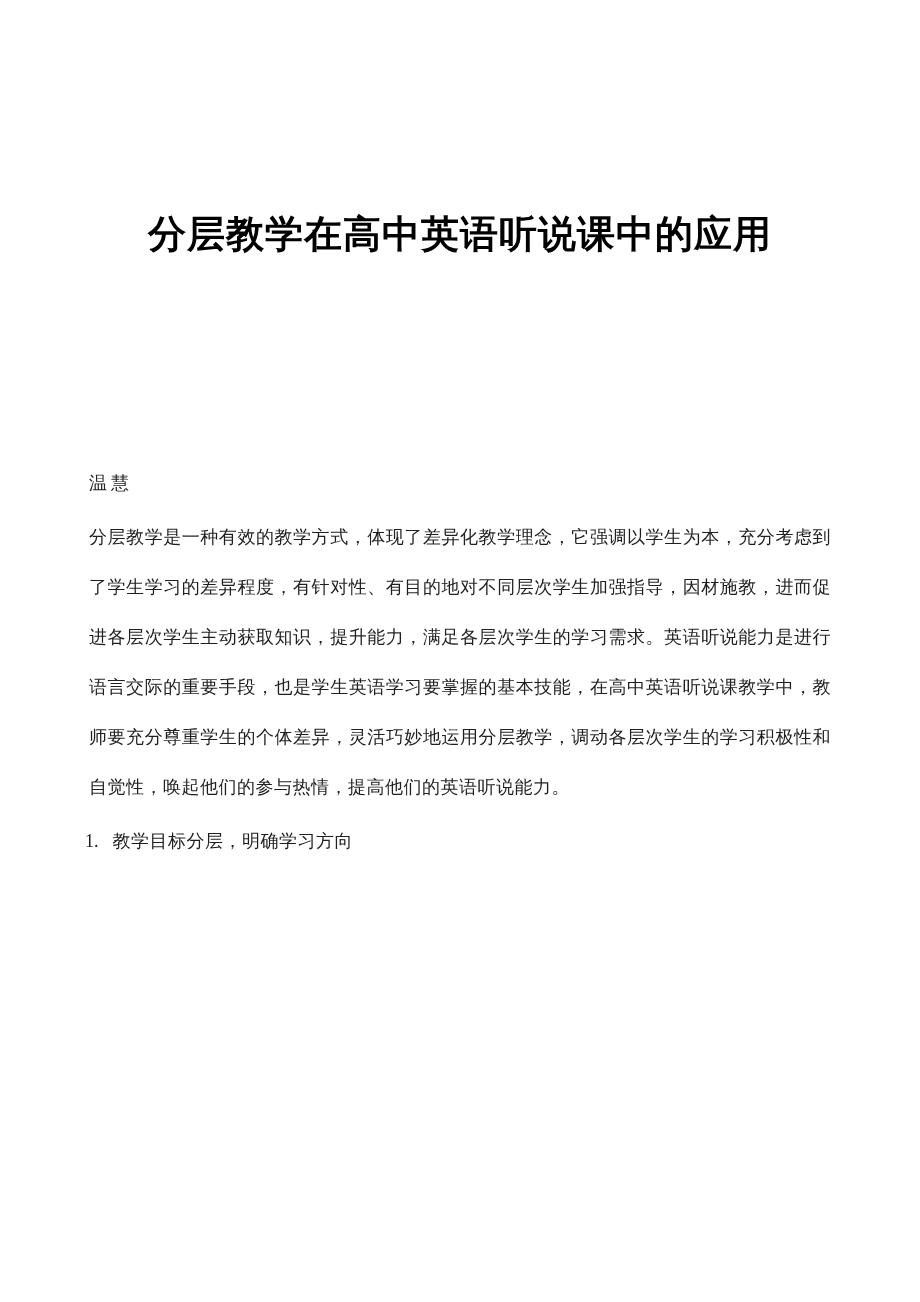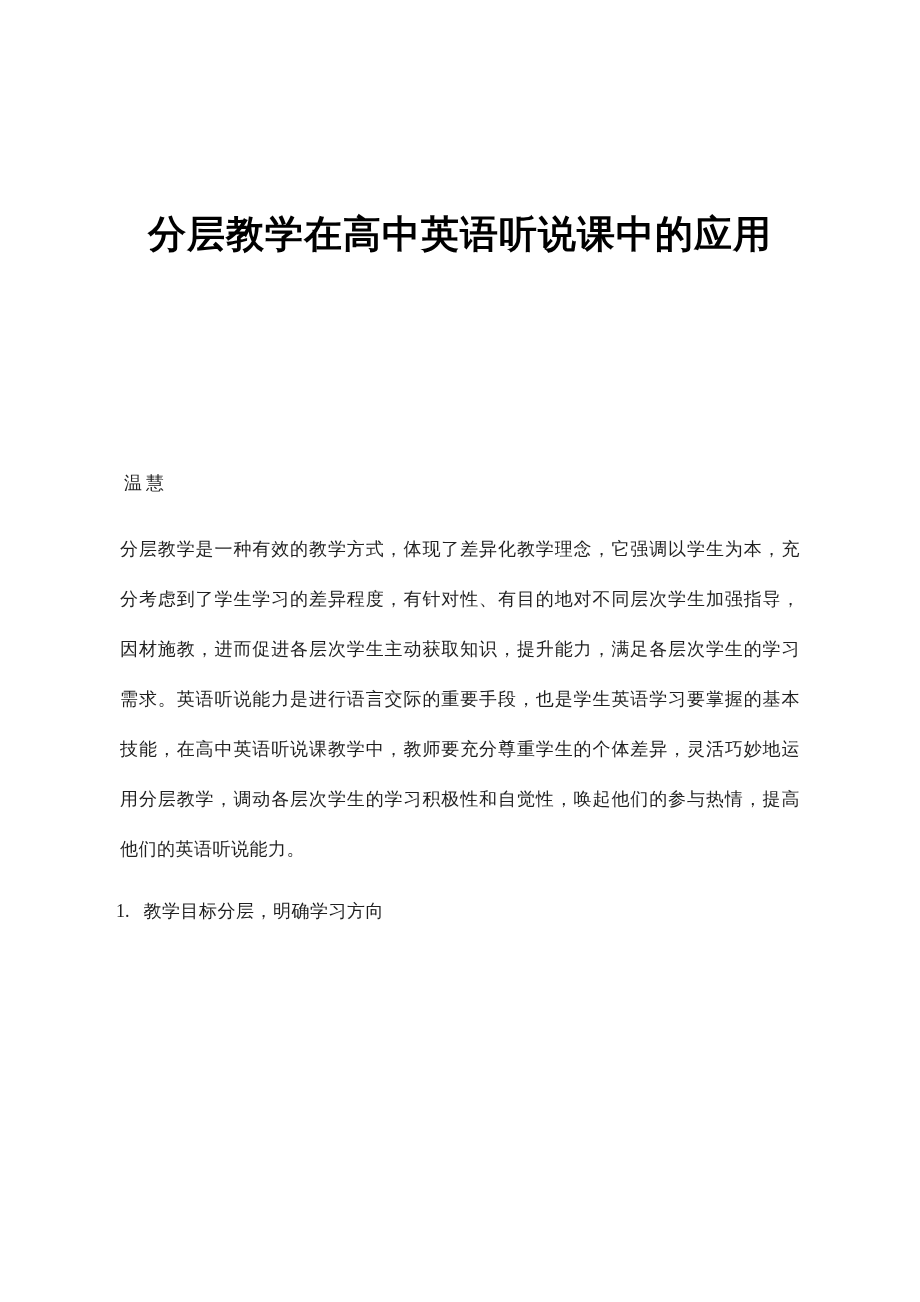--- a/index.html
+++ b/index.html
@@ -7,54 +7,54 @@
     padding: 0;
     background: #ffffff;
   }
   .page {
     position: relative;
     width: 920px;
     height: 1302px;
     margin: 0 auto;
     background: #ffffff;
     box-sizing: border-box;
-    padding: 0 108px;
+    padding: 0 85px;
     overflow: hidden;
     font-family: "Liberation Serif", "DejaVu Serif", serif;
   }
   .doc-title {
     margin: 0;
     padding-top: 208px;
     font-size: 38px;
     line-height: 52px;
     font-weight: 700;
     text-align: center;
     color: #000000;
     letter-spacing: 1px;
     white-space: nowrap;
   }
   .author-line {
-    margin: 16px;
+    margin: 4px;
     margin-top: 198px;
     font-size: 18px;
     line-height: 50px;
     color: #222222;
     letter-spacing: 4px;
   }
   .body-para {
-    margin: 12px;
+    margin: 4px;
     font-size: 18px;
     line-height: 50px;
     color: #1f1f1f;
     letter-spacing: 0.5px;
     text-align: justify;
     text-justify: inter-ideograph;
   }
   .section-heading {
-    margin: 8px;
+    margin: 0;
     font-size: 18px;
     line-height: 50px;
     color: #1f1f1f;
     letter-spacing: 0.5px;
     font-weight: 400;
   }
   .section-heading .num {
     display: inline-block;
     margin-right: 14px;
     letter-spacing: 0;

